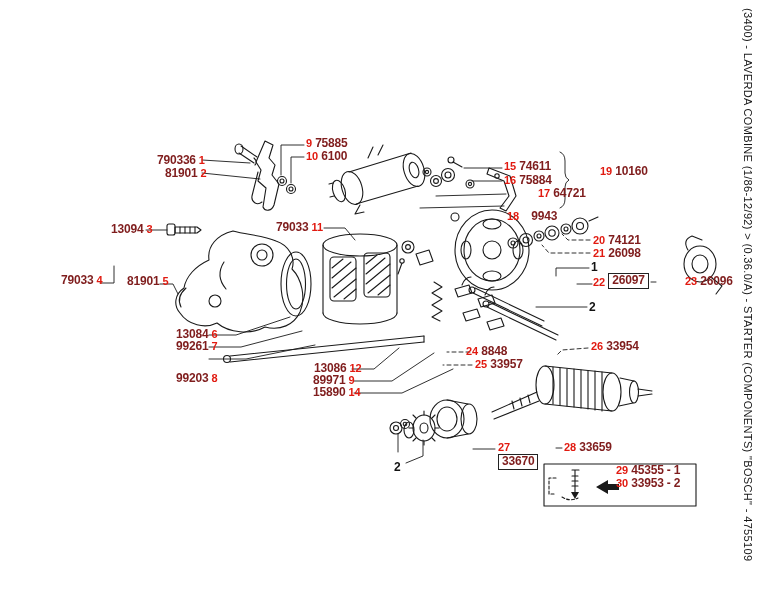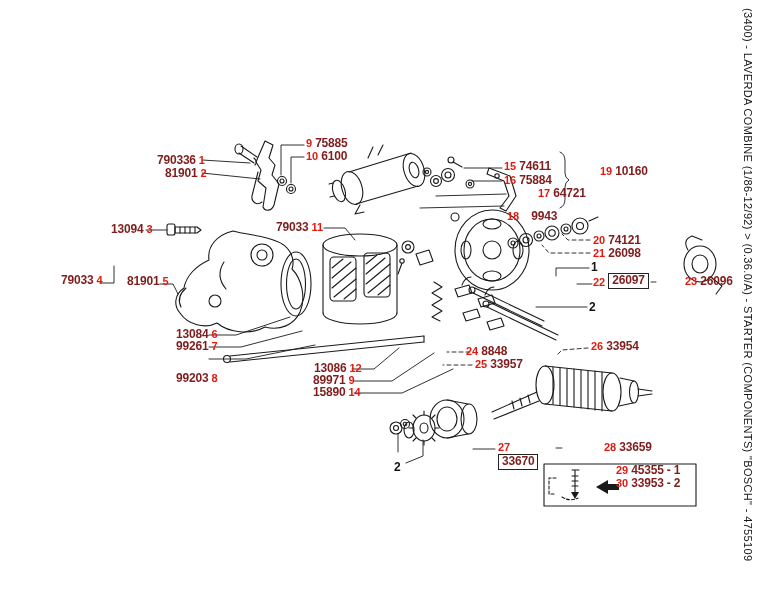--- a/index.html
+++ b/index.html
@@ -343,21 +343,21 @@
       <span class="part">33957</span>
     </div>
     <div class="lbl if" style="left: 591px; top: 340px;">
       <span class="idx">26</span>
       <span class="part">33954</span>
     </div>
     <div class="lbl if" style="left: 498px; top: 441px; flex-direction: column;">
       <span class="idx">27</span>
       <span class="part boxed">33670</span>
     </div>
-    <div class="lbl if" style="left: 564px; top: 441px; margin-left: 40px;">
+    <div class="lbl if" style="left: 564px; top: 441px;">
       <span class="idx">28</span>
       <span class="part">33659</span>
     </div>
     <div class="lbl if" style="left: 616px; top: 464px;">
       <span class="idx">29</span>
       <span class="part">45355 - 1</span>
     </div>
     <div class="lbl if" style="left: 616px; top: 477px;">
       <span class="idx">30</span>
       <span class="part">33953 - 2</span>

